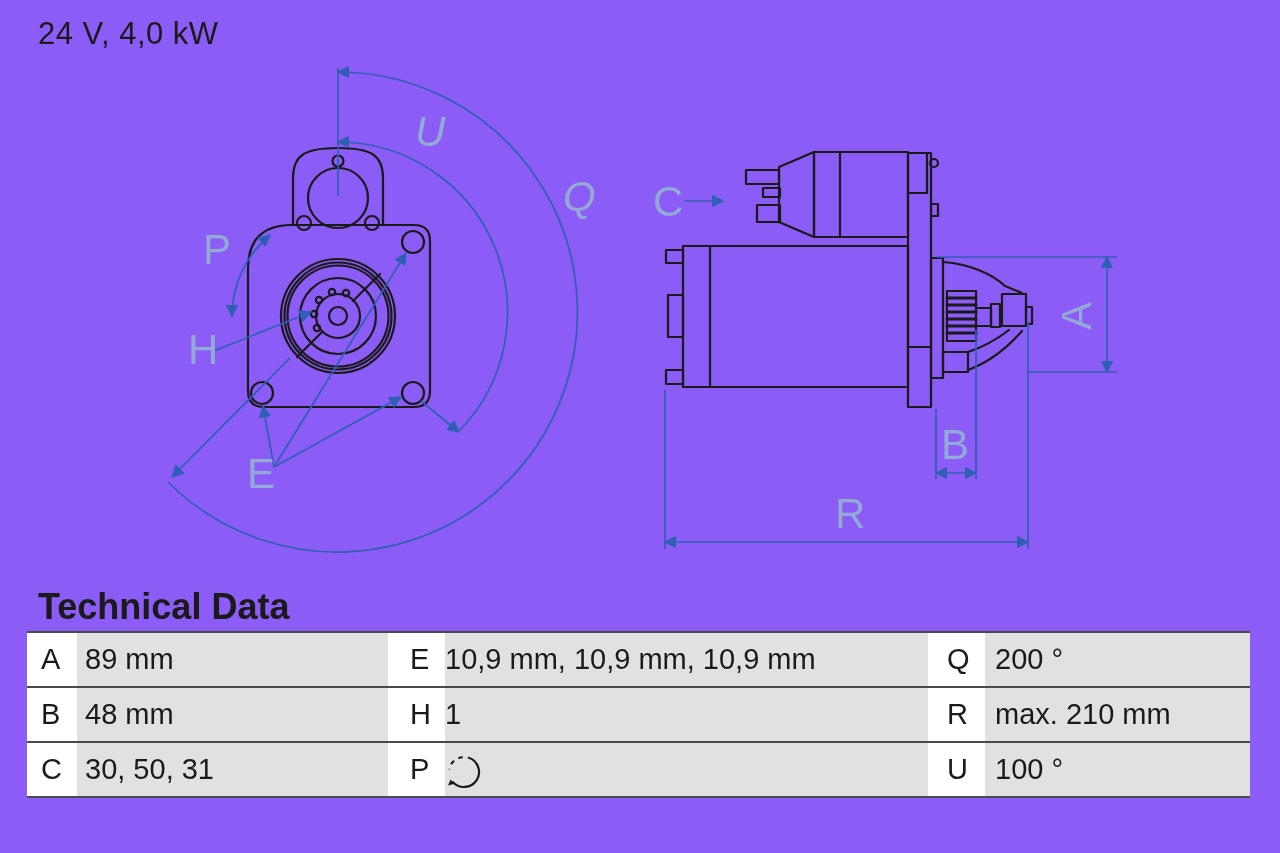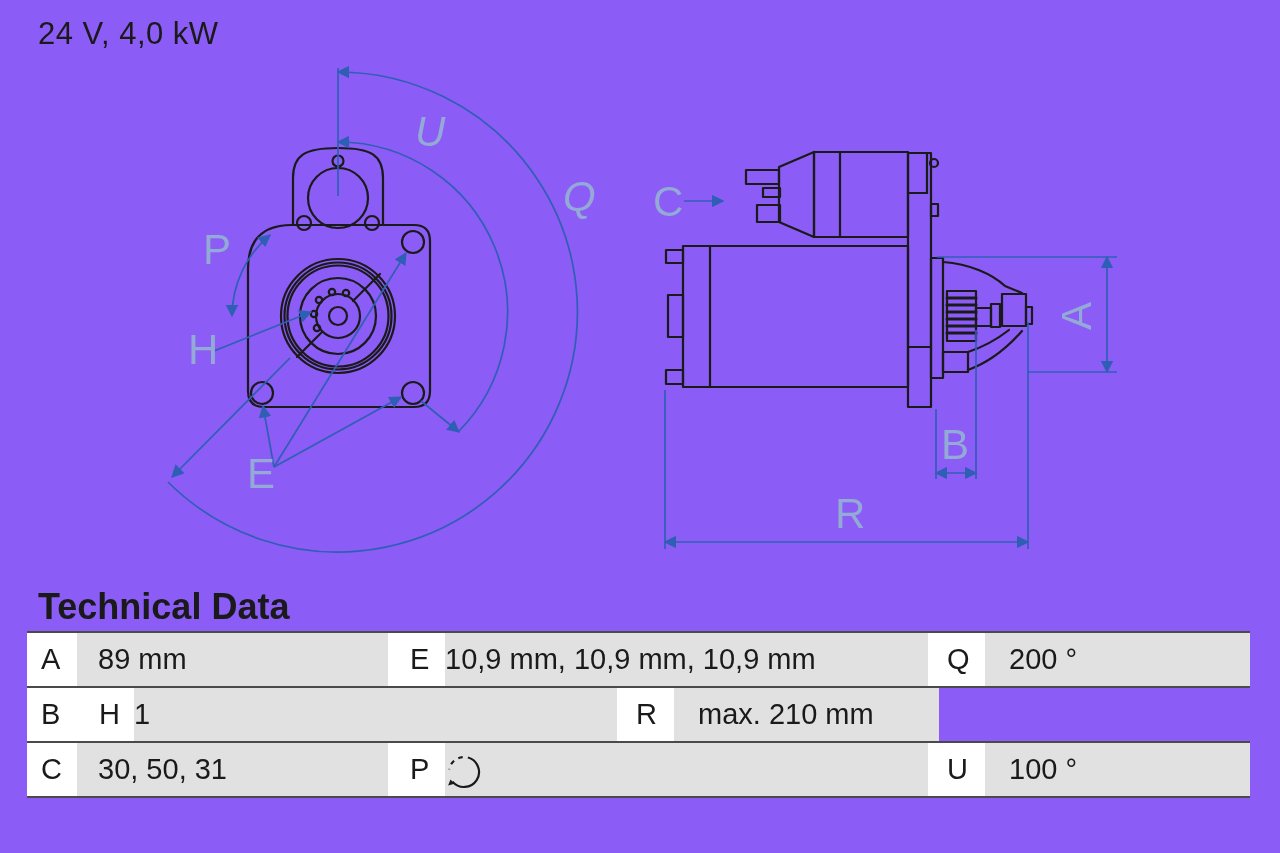--- a/index.html
+++ b/index.html
@@ -6,25 +6,25 @@
   .canvas{position:relative;width:1280px;height:853px;background:#8b5cf6;overflow:hidden;
           font-family:"Liberation Sans",sans-serif;color:#1a1a1a;}
   .title{position:absolute;left:38px;top:16px;font-size:31px;font-weight:500;letter-spacing:0.5px;}
   .section-heading{position:absolute;left:38px;top:586px;font-size:36px;font-weight:bold;}
   .tech-table{position:absolute;left:27px;top:631px;width:1223px;border-top:2px solid #4a4a4a;}
   .trow{display:flex;height:53px;border-bottom:2px solid #4a4a4a;align-items:stretch;font-size:29px;}
   .cell{display:flex;align-items:center;}
   .kcell{background:#ffffff;}
   .vcell{background:#e1e1e1;}
   .k1{width:50px;padding-left:14px;box-sizing:border-box;}
-  .v1{width:311px;padding-left:21px;box-sizing:border-box;}
+  .v1{width:311px;padding-left:8px;box-sizing:border-box;}
   .k2{width:57px;padding-left:22px;box-sizing:border-box;}
   .v2{width:483px;box-sizing:border-box;}
   .k3{width:57px;padding-left:19px;box-sizing:border-box;}
-  .v3{width:265px;padding-left:24px;box-sizing:border-box;}
+  .v3{width:265px;padding-left:10px;box-sizing:border-box;}
   svg text.dimlabel{font-family:"Liberation Sans",sans-serif;fill:#93a9d6;font-size:42px;}
   svg text.slant{font-style:italic;}
   .diagram-svg{position:absolute;left:0;top:0;}
 </style>
 </head>
 <body>
 
 <div class="canvas">
 
   <div class="title">24 V, 4,0 kW</div>
@@ -160,20 +160,21 @@
     <div class="trow">
       <div class="cell kcell k1">A</div>
       <div class="cell vcell v1">89 mm</div>
       <div class="cell kcell k2">E</div>
       <div class="cell vcell v2">10,9 mm, 10,9 mm, 10,9 mm</div>
       <div class="cell kcell k3">Q</div>
       <div class="cell vcell v3">200 °</div>
     </div>
     <div class="trow">
       <div class="cell kcell k1">B</div>
+      <div class="cell vcell v1">48 mm</div>
       <div class="cell kcell k2">H</div>
       <div class="cell vcell v2">1</div>
       <div class="cell kcell k3">R</div>
       <div class="cell vcell v3">max. 210 mm</div>
     </div>
     <div class="trow">
       <div class="cell kcell k1">C</div>
       <div class="cell vcell v1">30, 50, 31</div>
       <div class="cell kcell k2">P</div>
       <div class="cell vcell v2">

